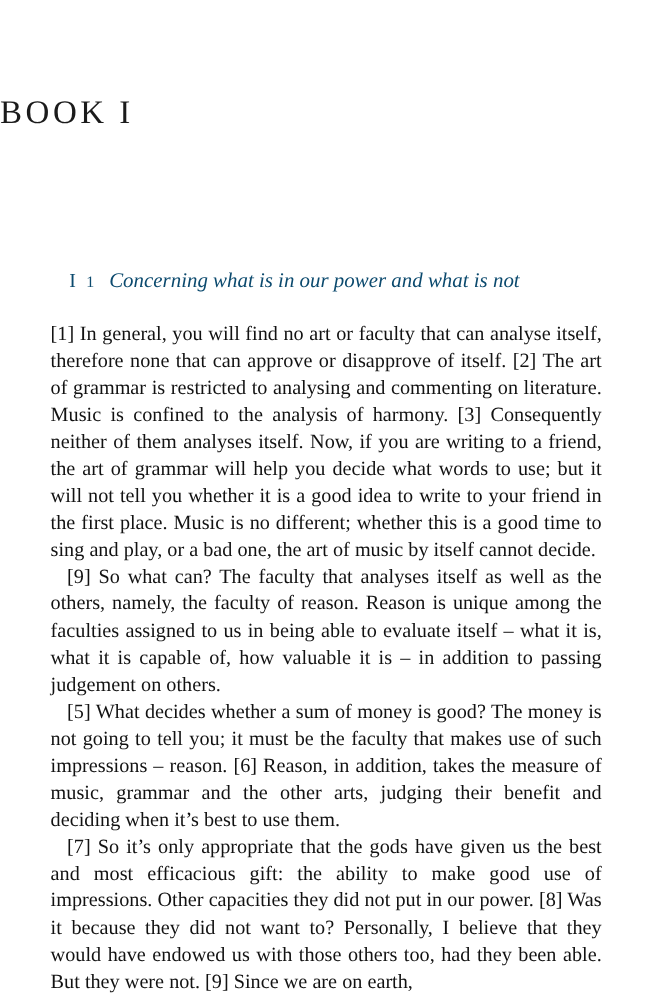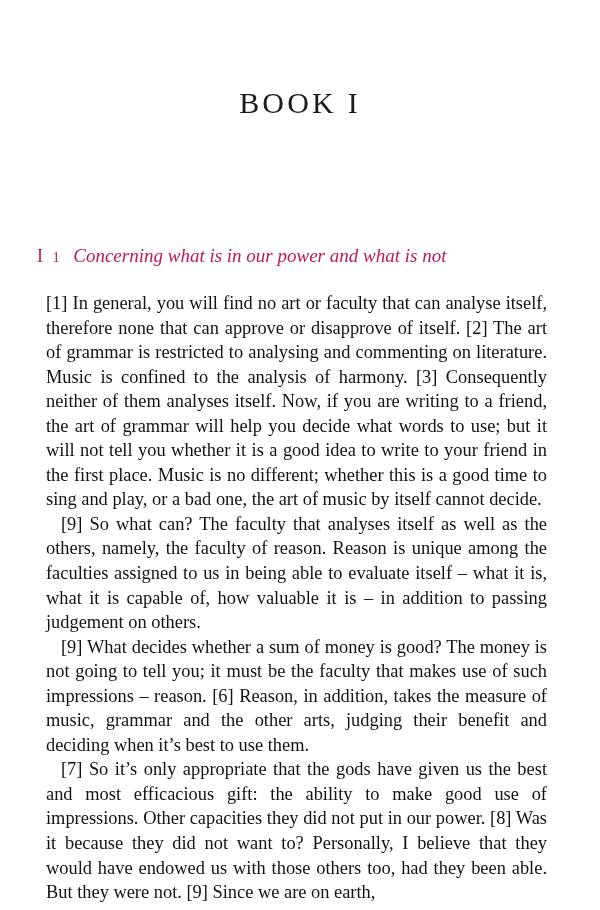--- a/index.html
+++ b/index.html
@@ -17,38 +17,37 @@
     color: #131313;
     -webkit-font-smoothing: antialiased;
   }
 
   
   .book-title {
     position: absolute;
     left: 0;
     right: 0;
     top: 86px;
-    text-align: center;
     font-size: 30px;
     letter-spacing: 3.2px;
     font-weight: 400;
     color: #1b1b1b;
     line-height: 1.1;
   }
 
   
   .chapter-head {
     position: absolute;
-    left: 31px;
+    left: 57px;
     top: 244px;
     width: 501px;
     font-size: 18.5px;
     line-height: 1.25;
     white-space: nowrap;
-    color: #be185d;
+    color: #0c4a6e;
   }
   .chapter-head .ch-book {
     display: inline-block;
     margin-left: 6px;
     font-style: normal;
     font-size: 18px;
     letter-spacing: 0.5px;
   }
   .chapter-head .ch-num {
     display: inline-block;
@@ -95,17 +94,17 @@
 
   <div class="book-title">BOOK I</div>
 
   <div class="chapter-head">
     <span class="ch-book">I</span><span class="ch-num">1</span><span class="ch-title">Concerning what is in our power and what is not</span>
   </div>
 
   <div class="body-block">
     <p>[1] In general, you will find no art or faculty that can analyse itself, therefore none that can approve or disapprove of itself. [2] The art of grammar is restricted to analysing and com­menting on literature. Music is confined to the analysis of harmony. [3] Consequently neither of them analyses itself. Now, if you are writing to a friend, the art of grammar will help you decide what words to use; but it will not tell you whether it is a good idea to write to your friend in the first place. Music is no different; whether this is a good time to sing and play, or a bad one, the art of music by itself cannot decide.</p>
     <p class="indented">[9] So what can? The faculty that analyses itself as well as the others, namely, the faculty of reason. Reason is unique among the faculties assigned to us in being able to evaluate itself – what it is, what it is capable of, how valuable it is – in addition to passing judgement on others.</p>
-    <p class="indented">[9] What decides whether a sum of money is good? The money is not going to tell you; it must be the faculty that makes use of such impressions – reason. [6] Reason, in addition, takes the measure of music, grammar and the other arts, judging their benefit and deciding when it’s best to use them.</p>
+    <p class="indented">[5] What decides whether a sum of money is good? The money is not going to tell you; it must be the faculty that makes use of such impressions – reason. [6] Reason, in addition, takes the measure of music, grammar and the other arts, judging their benefit and deciding when it’s best to use them.</p>
     <p class="indented">[7] So it’s only appropriate that the gods have given us the best and most efficacious gift: the ability to make good use of impressions. Other capacities they did not put in our power. [8] Was it because they did not want to? Personally, I believe that they would have endowed us with those others too, had they been able. But they were not. [9] Since we are on earth,</p>
   </div>
 
 </div>
 
 </body></html>

